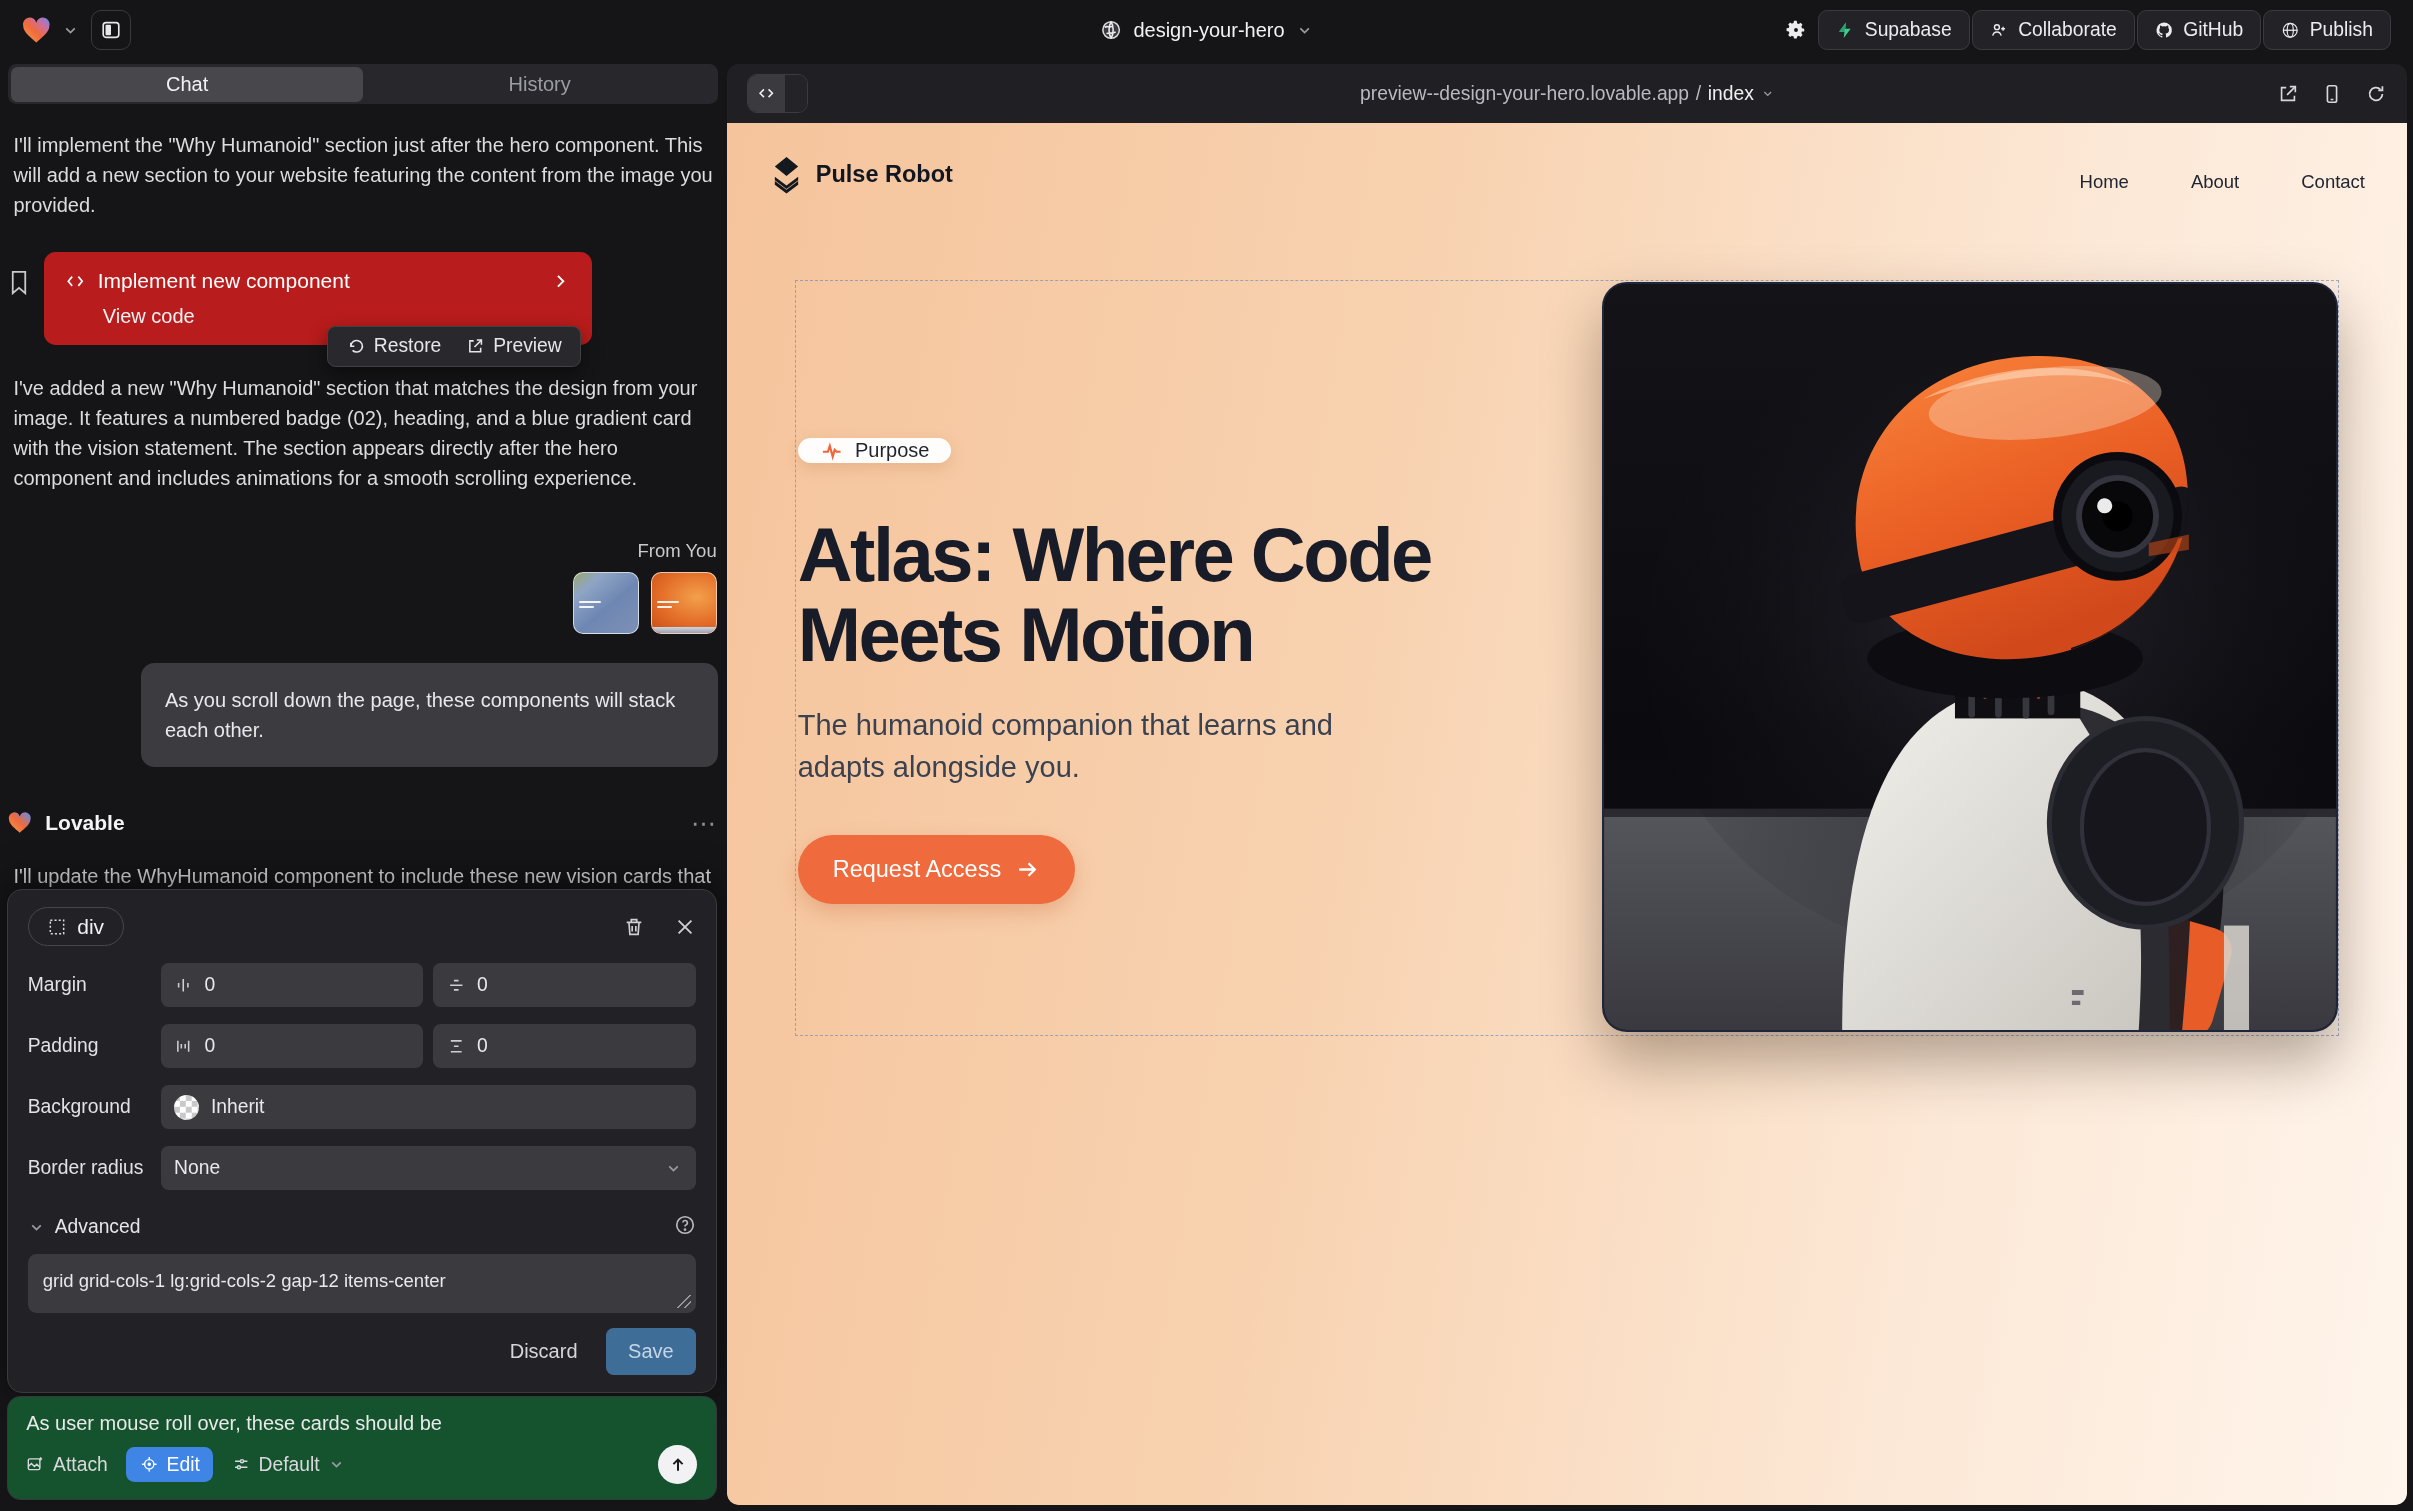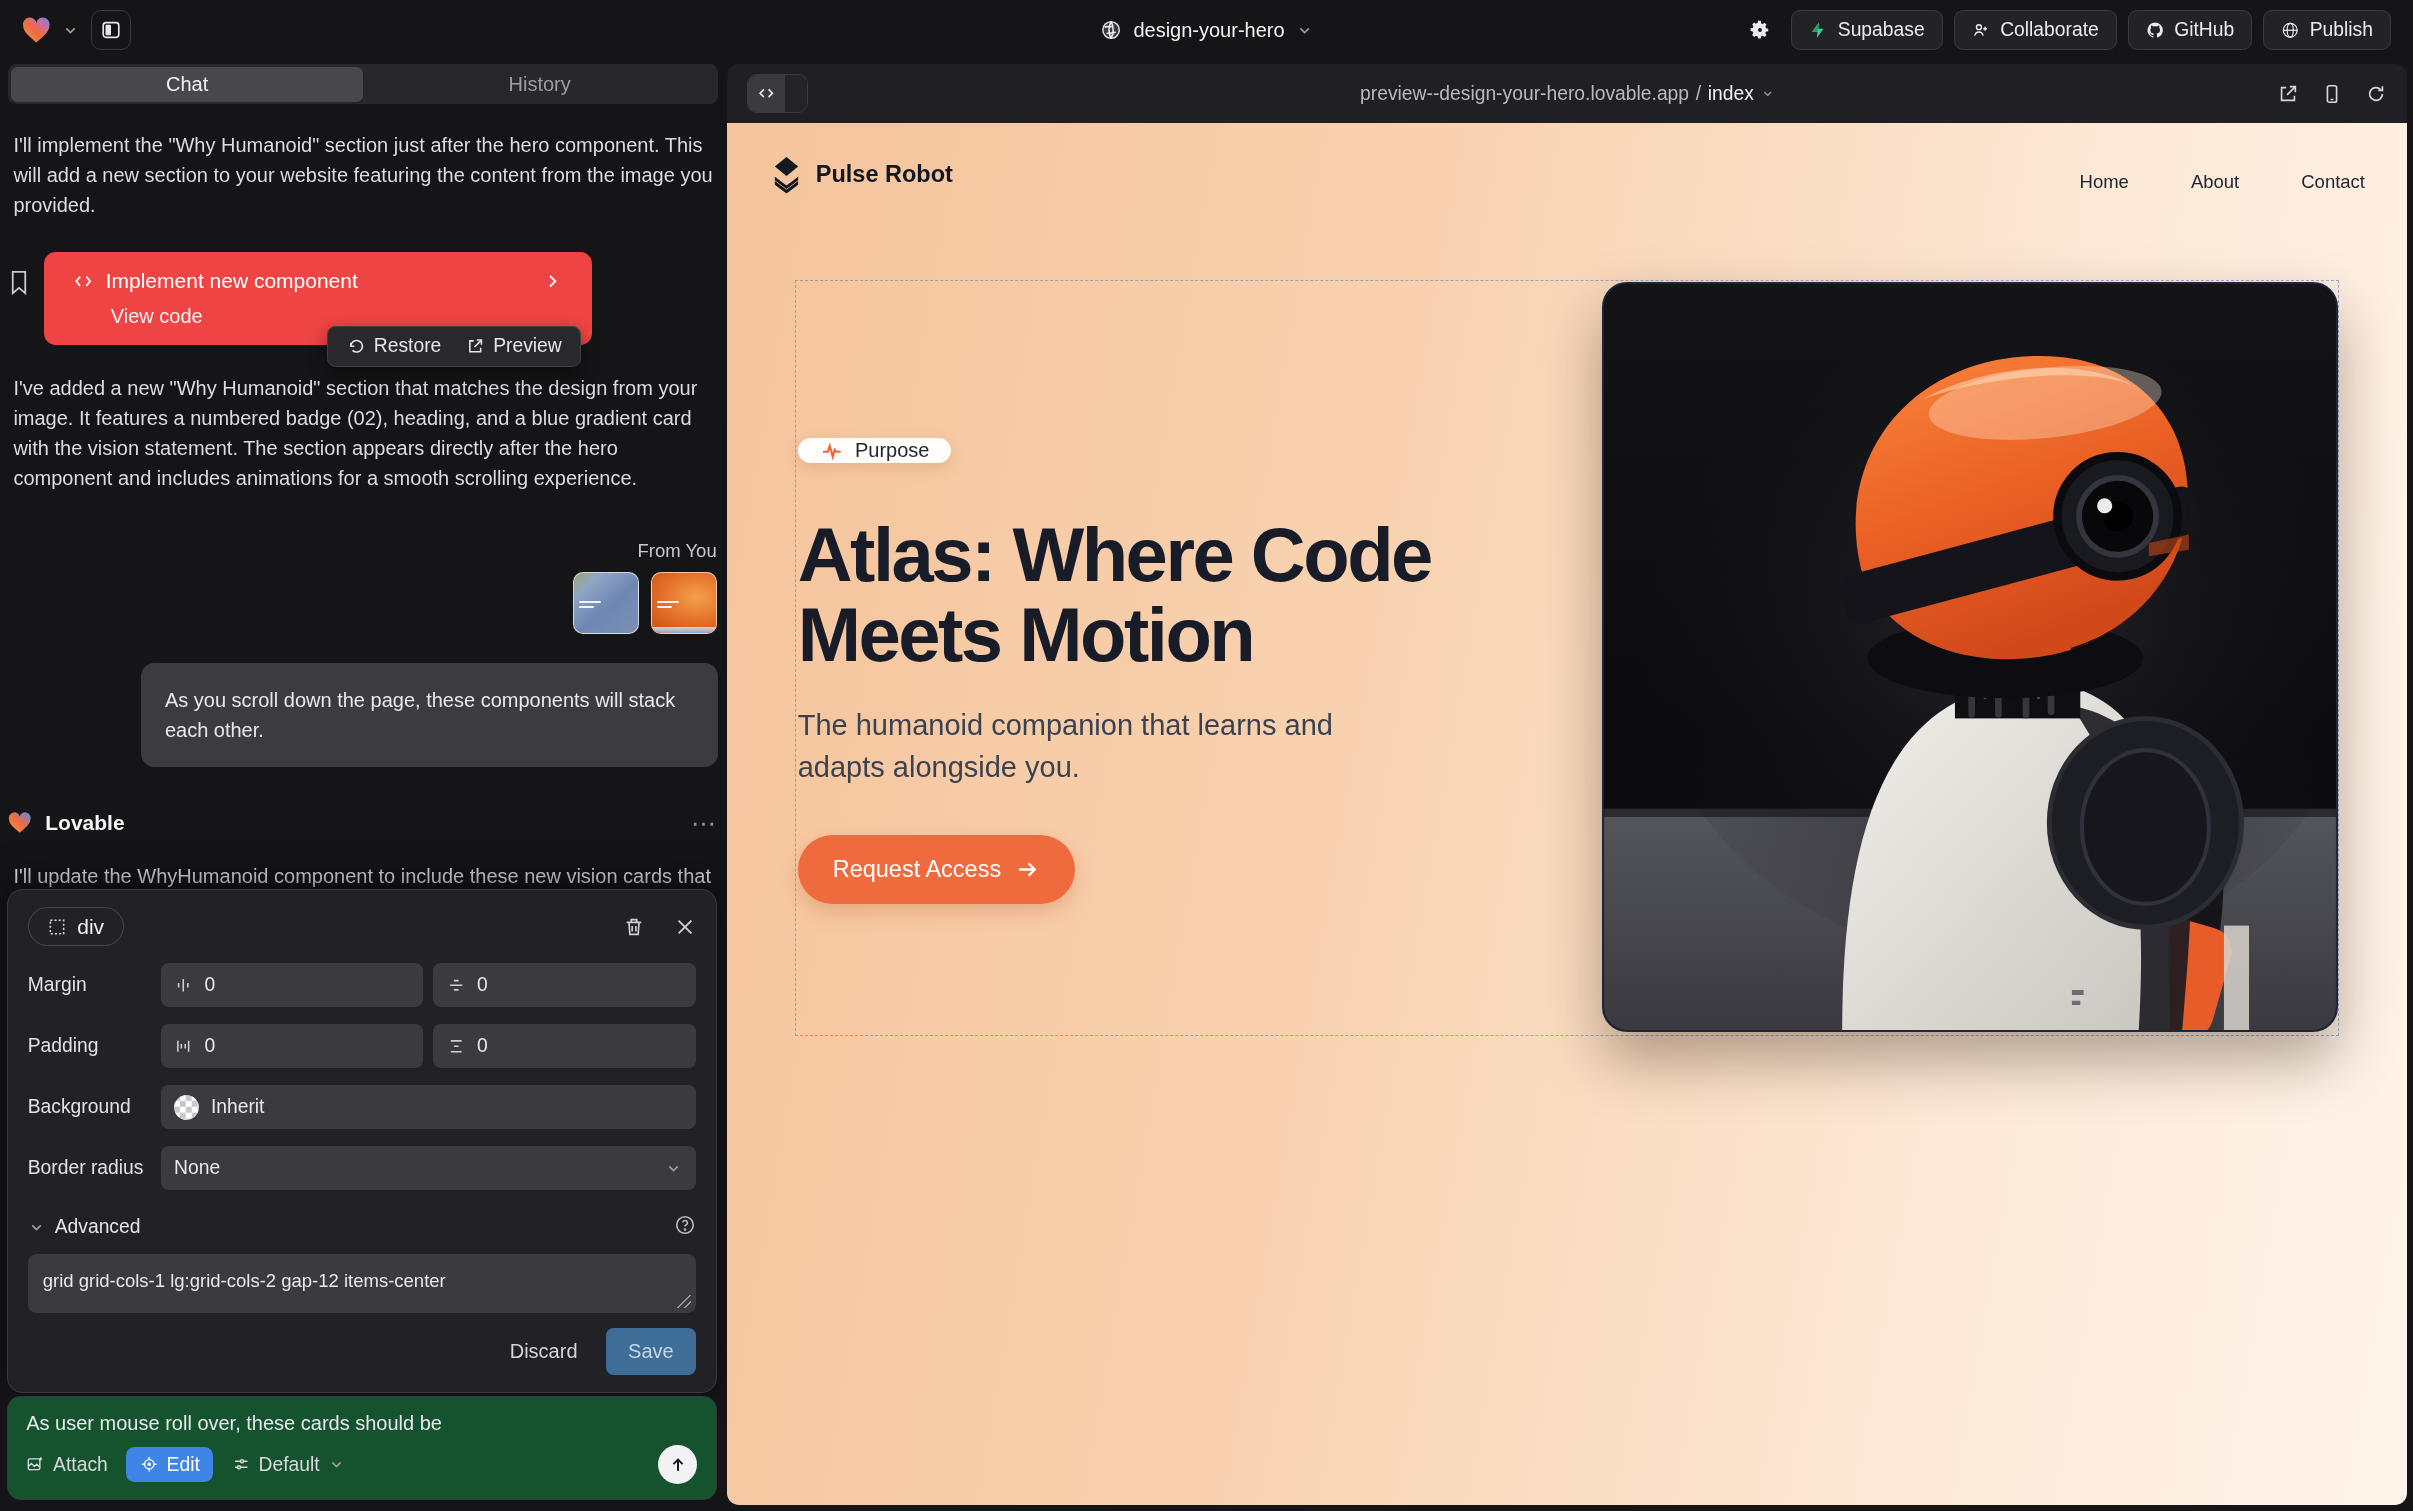--- a/index.html
+++ b/index.html
@@ -4,39 +4,39 @@
 <style>
   * { margin:0; padding:0; box-sizing:border-box; }
   html,body { background:#0e0e10; }
   body { font-family:"Liberation Sans", sans-serif; }
   .stage { position:relative; width:2413px; height:1512px; background:#151517; overflow:hidden; color:#E7E7EA; }
 
   
   .topbar { position:absolute; left:0; top:0; width:2413px; height:60px; display:flex; align-items:center; padding:0 22px; }
   .tb-left { display:flex; align-items:center; gap:11.8px; }
   .tb-center { position:absolute; left:50%; transform:translateX(-50%); display:flex; align-items:center; gap:11.8px; }
-  .tb-right { margin-left:auto; display:flex; align-items:center; gap:11px; }
+  .tb-right { margin-left:auto; display:flex; align-items:center; gap:2px; }
   .heart-logo { width:28.6px; height:27px; display:block; }
   .chev { width:17px; height:17px; stroke:#9A9AA1; stroke-width:2.4; fill:none; }
   .tb-iconbtn { width:40px; height:40px; border:0.8px solid #39393E; border-radius:10px; background:transparent; display:flex; align-items:center; justify-content:center; cursor:pointer; }
   .tb-btn { height:40px; display:flex; align-items:center; gap:10px; background:#232327; border:0.8px solid #3A3A40; border-radius:9.2px; padding:0 17px; font-size:19.3px; color:#ECECEF; cursor:pointer; }
   .proj-name { font-size:20px; color:#F2F2F4; font-weight:500; }
   .icon20 { width:18.5px; height:18.5px; }
   .icon24 { width:22px; height:22px; }
 
   
   .left-pane { position:absolute; left:8.4px; top:64px; width:710px; height:1441px; }
   .tabs { display:flex; background:#28282C; border-radius:8.4px; padding:2.5px; height:40px; }
   .tab { flex:1; display:flex; align-items:center; justify-content:center; font-size:20px; border-radius:6.7px; color:#9C9CA3; cursor:pointer; }
   .tab.active { background:#47474C; color:#F2F2F4; }
   .chat-scroll { position:absolute; top:54px; left:0; right:0; bottom:0; overflow:hidden; }
   .msg { font-size:20px; line-height:30px; color:#DCDCE0; padding:0 5px; }
   .comp-row { position:relative; display:flex; align-items:flex-start; gap:13.4px; margin:32px 0 28.6px 0; }
   .bookmark-w { padding-top:18.5px; color:#C9C9CE; }
-  .comp-card { width:548px; background:#ef4444; border-radius:11.8px; padding:17px 30px; color:#FFFFFF; }
+  .comp-card { width:548px; background:#b91c1c; border-radius:11.8px; padding:17px 22px; color:#FFFFFF; }
   .comp-title-row { display:flex; align-items:center; gap:13.4px; font-size:21px; font-weight:500; }
   .comp-title-row .spacer { flex:1; }
   .view-code { margin-left:37px; margin-top:11.8px; font-size:20px; color:#F2F2F4; cursor:pointer; }
   .hoverbar { position:absolute; left:319px; top:74px; display:flex; align-items:center; gap:25px; background:#29292D; border:0.8px solid #414146; border-radius:8.4px; padding:8.4px 18.5px; font-size:19.3px; color:#E6E6EA; box-shadow:0 6.7px 18.5px rgba(0,0,0,.45); }
   .hoverbar .hb-item { display:flex; align-items:center; gap:8.4px; cursor:pointer; }
   .fromyou { margin-top:47px; display:flex; flex-direction:column; align-items:flex-end; gap:10px; padding-right:1.7px; }
   .fromyou-label { font-size:18.5px; color:#C9C9CE; }
   .thumbs { display:flex; gap:11.8px; }
   .thumb { width:66px; height:62px; border-radius:10px; border:0.8px solid rgba(255,255,255,.65); position:relative; overflow:hidden; cursor:pointer; }
   .thumb.blue { background:linear-gradient(140deg,#9aa66f 0%,#8FA5C6 22%,#6E87B2 55%,#7D90B5 100%); }

